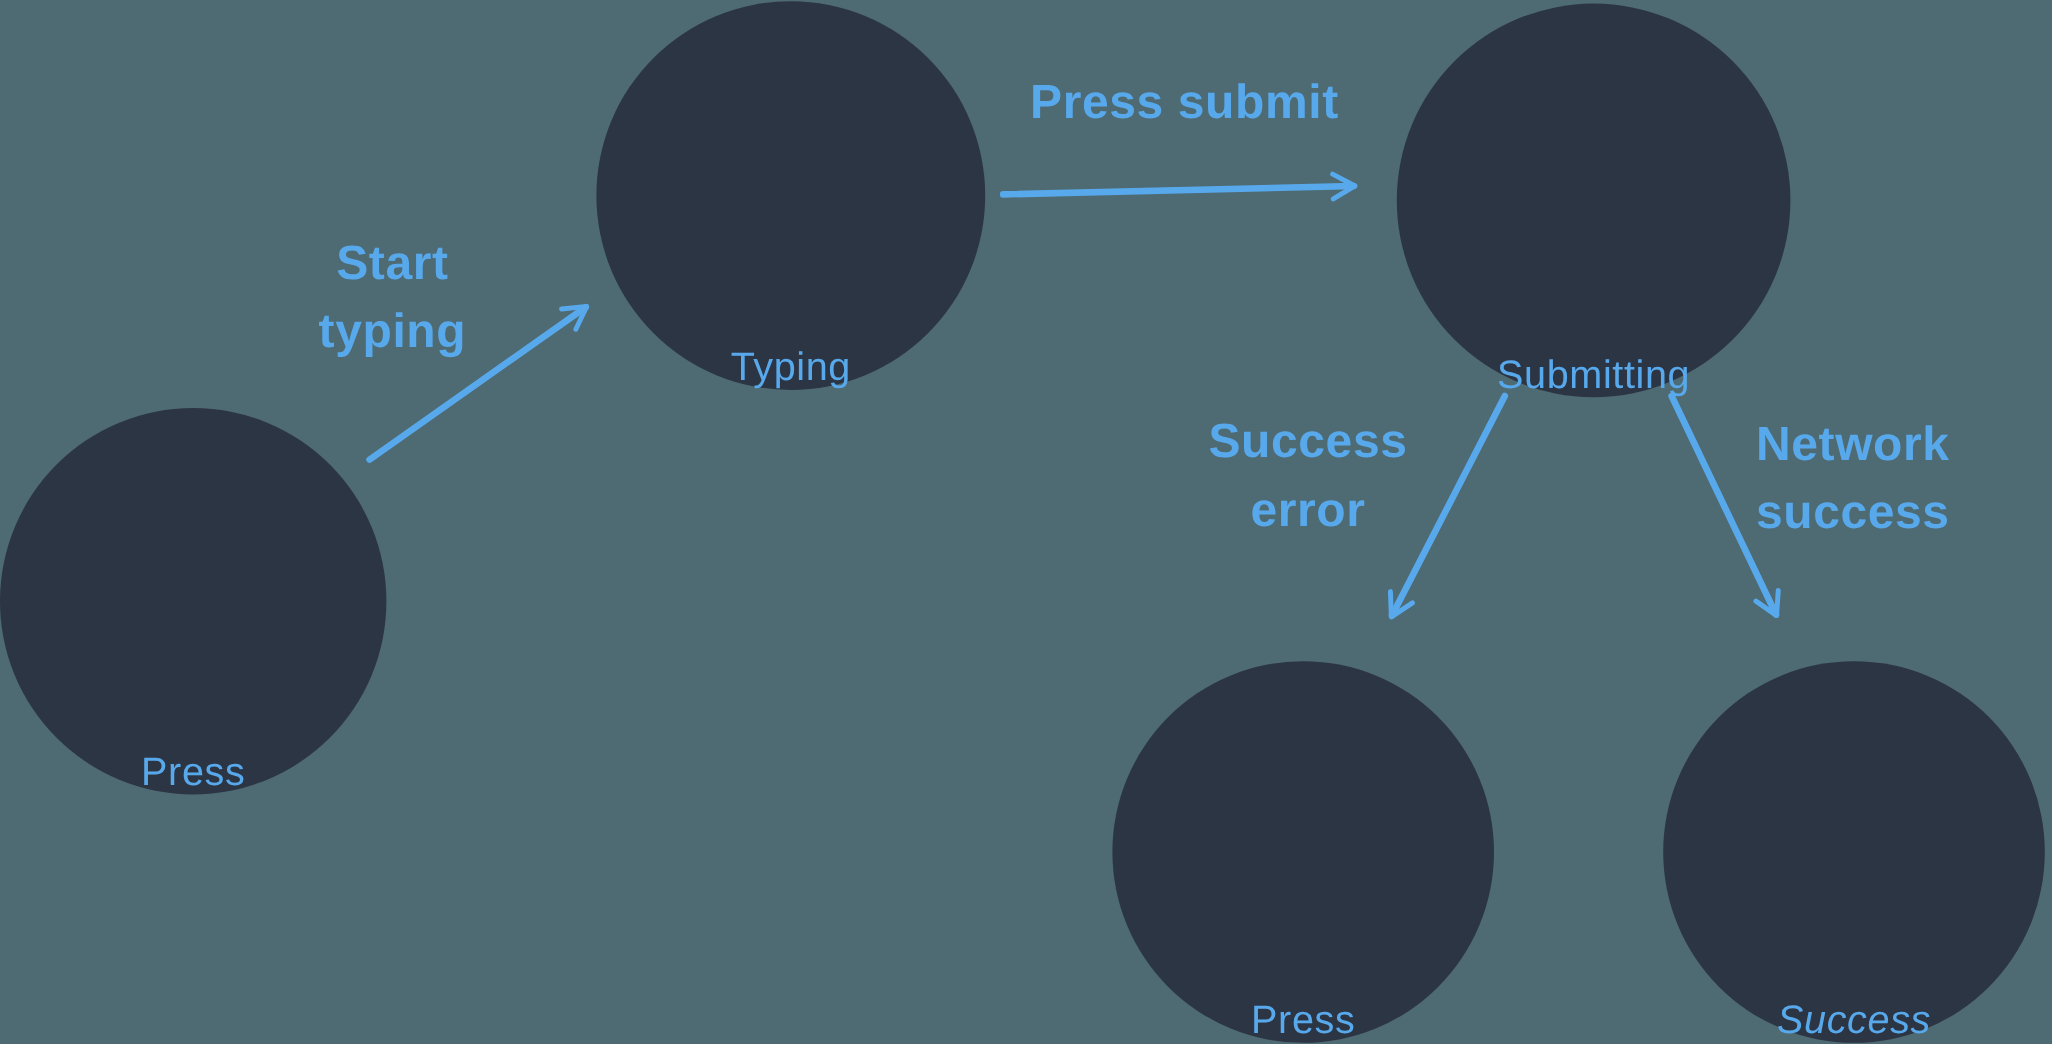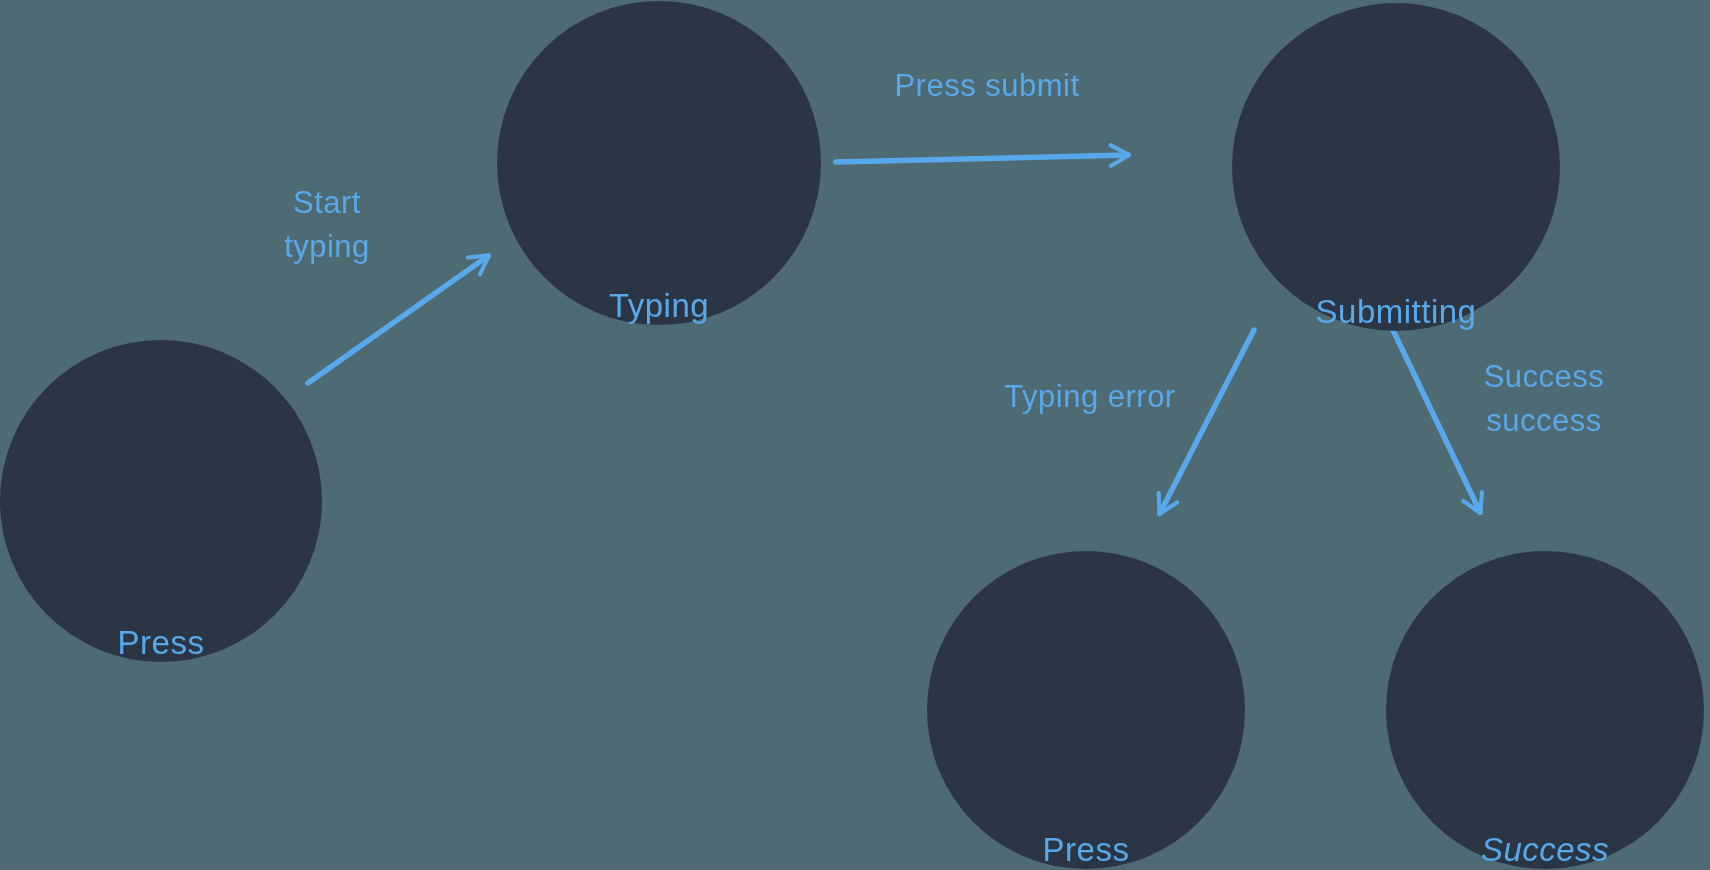--- a/index.html
+++ b/index.html
@@ -28,22 +28,22 @@
     color:var(--accent);
     font-size:33px;
     font-weight:500;
     letter-spacing:0.5px;
     text-align:center;
   }
   .edge-label{
     position:absolute;
     transform:translate(-50%,-50%);
     color:var(--accent);
-    font-size:31px;
-    font-weight:400;
+    font-size:40px;
+    font-weight:700;
     letter-spacing:0.5px;
     text-align:center;
     line-height:1.42;
   }
   .nowrap{white-space:nowrap;}
   svg.edges{
     position:absolute;
     left:0;top:0;
     width:1710px;height:870px;
     pointer-events:none;
@@ -77,31 +77,31 @@
 </svg>
 
 <div class="node" style="left:161px; top:501px; width:322px; height:322px;">
   <span class="node-label">Press</span>
 </div>
 
 <div class="node" style="left:659px; top:163px; width:324px; height:324px;">
   <span class="node-label">Typing</span>
 </div>
 
-<div class="node" style="left:1396px; top:167px; width:328px; height:328px;">
+<div class="node" style="left:1328px; top:167px; width:328px; height:328px;">
   <span class="node-label">Submitting</span>
 </div>
 
 <div class="node" style="left:1086px; top:710px; width:318px; height:318px;">
   <span class="node-label">Press</span>
 </div>
 
 <div class="node" style="left:1545px; top:710px; width:318px; height:318px;font-style:italic;">
   <span class="node-label">Success</span>
 </div>
 
-<div class="edge-label" style="left:327px; top:225px; width:140px;">Start typing</div>
+<div class="edge-label" style="left:327px; top:248px; width:140px;">Start typing</div>
 
 <div class="edge-label nowrap" style="left:987px; top:86px;">Press submit</div>
 
-<div class="edge-label" style="left:1090px; top:397px; width:175px;">Typing error</div>
+<div class="edge-label" style="left:1090px; top:397px; width:175px;">Success error</div>
 
-<div class="edge-label" style="left:1544px; top:399px; width:185px;">Success success</div>
+<div class="edge-label" style="left:1544px; top:399px; width:185px;">Network success</div>
 
 </body></html>

